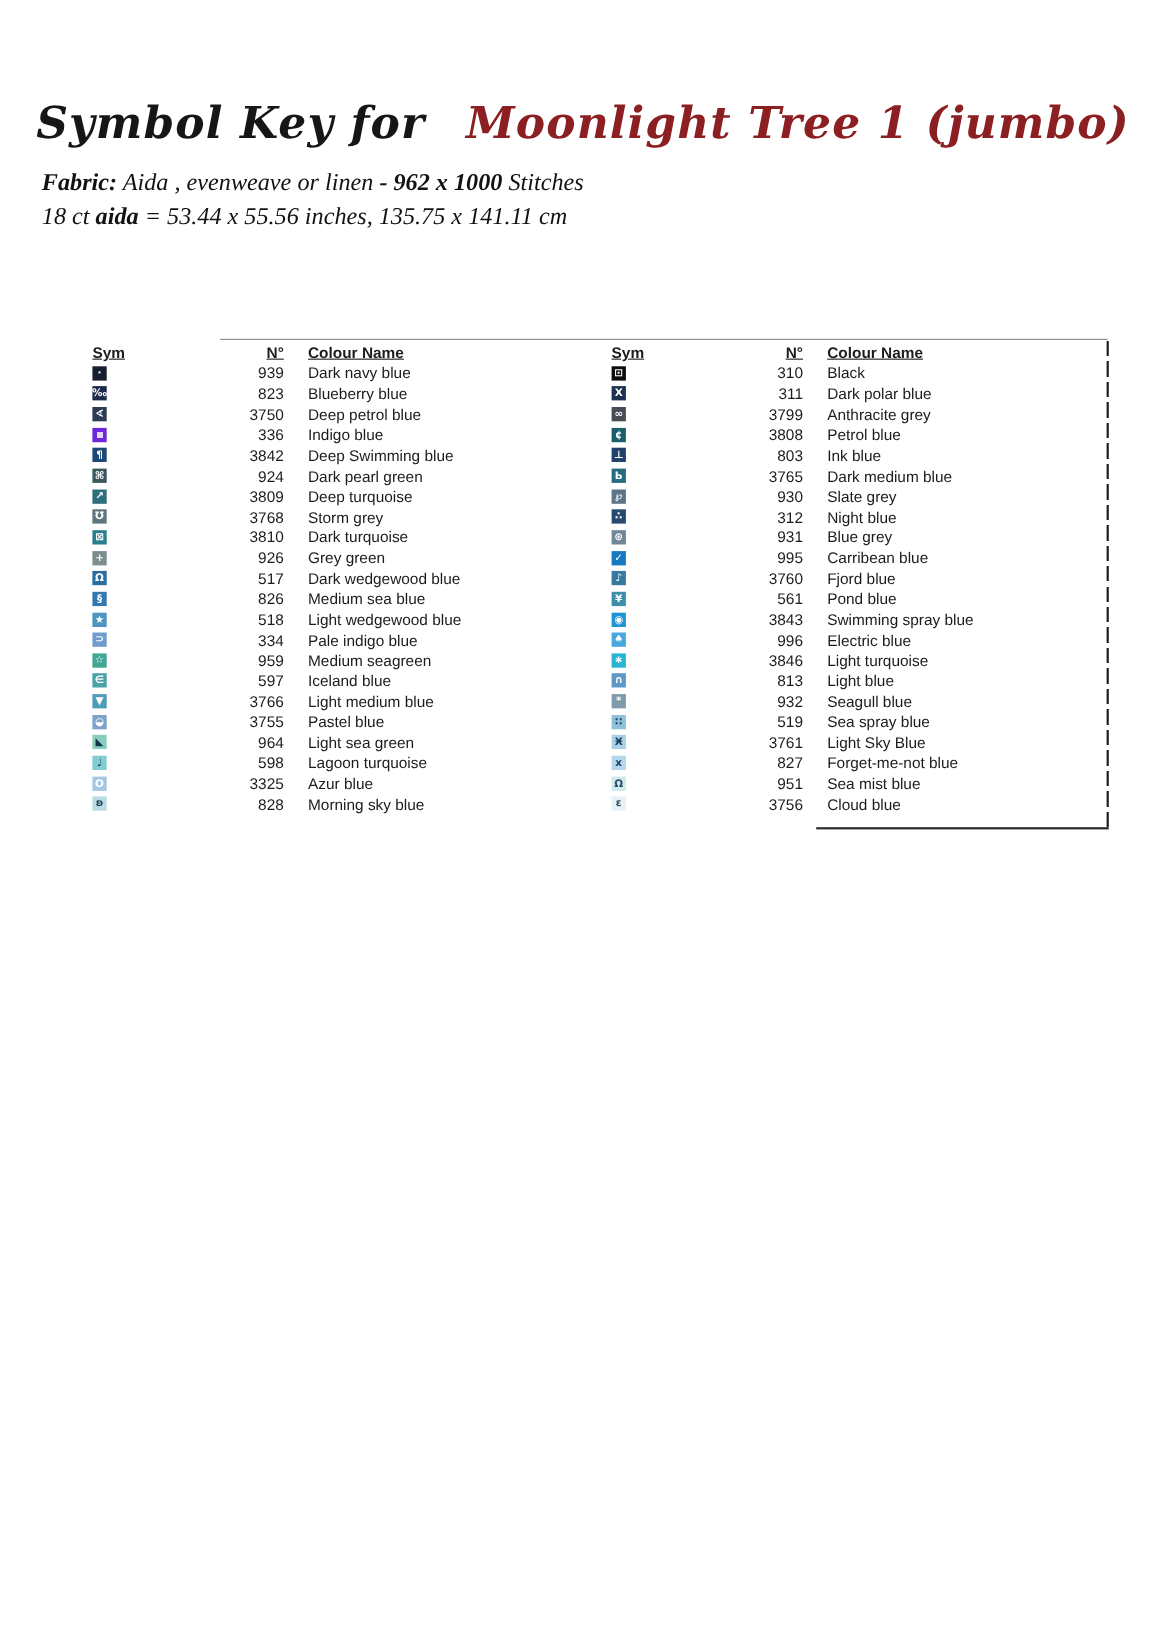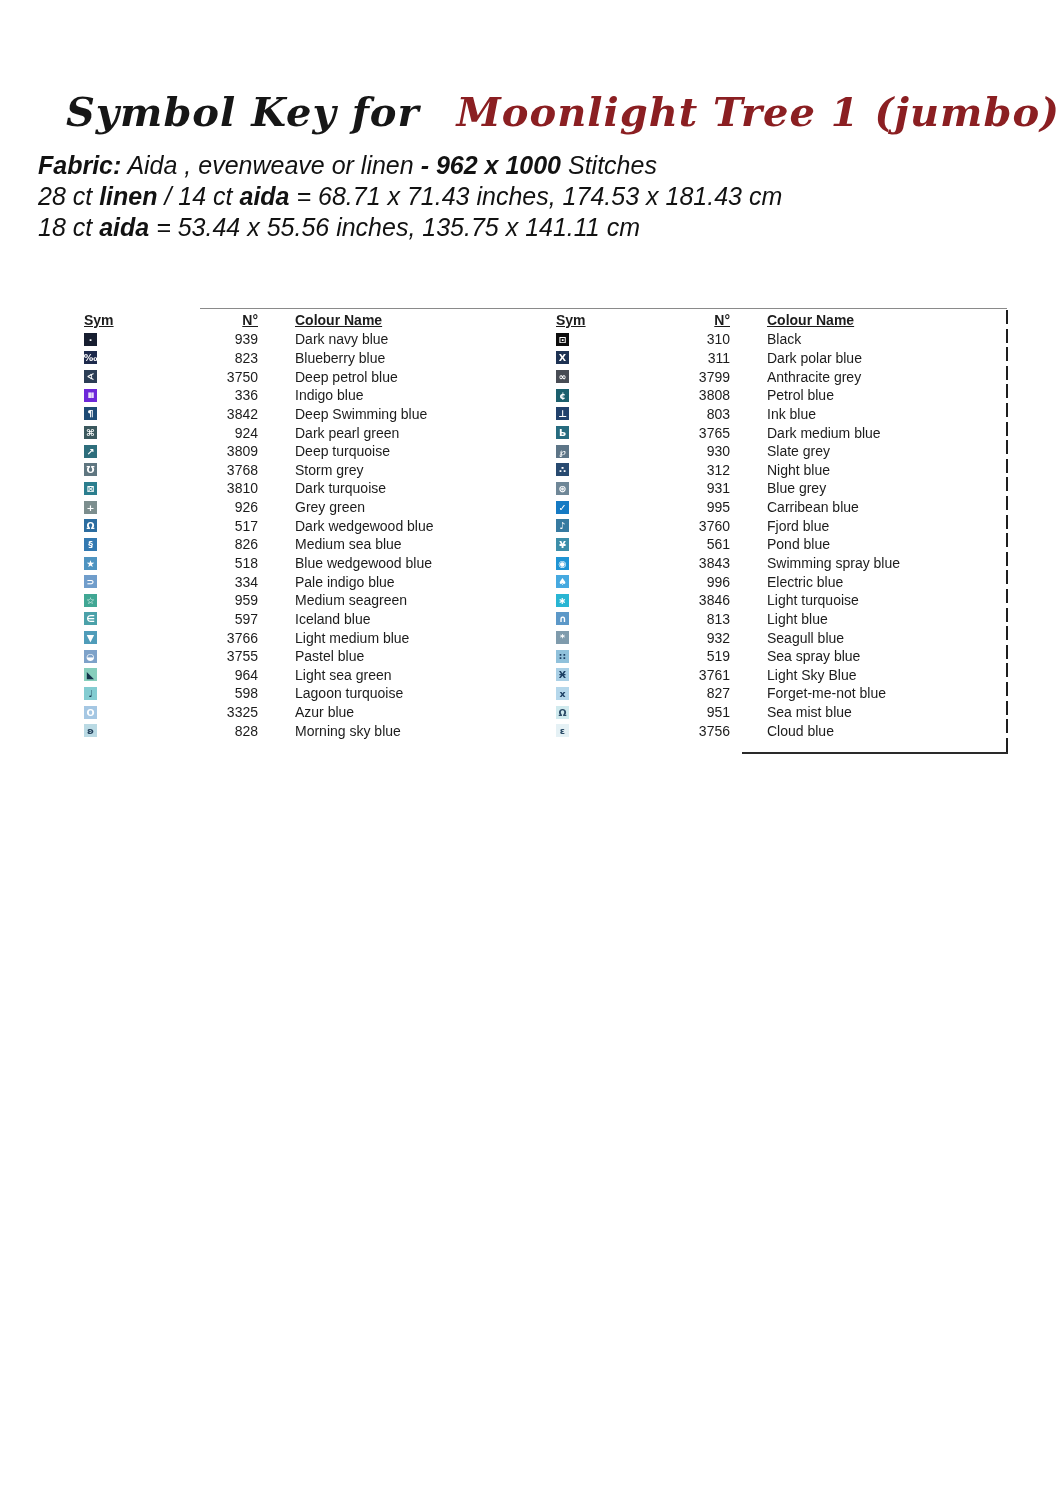--- a/index.html
+++ b/index.html
@@ -1,40 +1,40 @@
 <!DOCTYPE html>
 <html><head>
 <meta charset="utf-8">
 <style>
   html,body{margin:0;padding:0;background:#ffffff;}
   .page{position:relative;width:1060px;height:1500px;background:#ffffff;overflow:hidden;
         font-family:"Liberation Sans", sans-serif;color:#1a1a1a;}
 
   
-  .title{position:absolute;top:88px;left:0;width:1060px;text-align:right;
+  .title{position:absolute;top:88px;left:0;width:1060px;text-align:center;
          font-family:"DejaVu Serif", serif;font-style:italic;font-weight:bold;
          font-size:40px;letter-spacing:1px;white-space:nowrap;}
   .t-black{color:#161616;}
   .t-red{margin-left:22px;}
 
   
   .fabric{position:absolute;left:38px;top:150px;width:990px;
-          font-family:Liberation Sans, sans-serif;font-style:italic;font-size:25px;
+          font-family:Liberation Serif, serif;font-style:italic;font-size:22px;
           color:#121212;}
   .fabric-line{height:31px;line-height:31px;white-space:nowrap;}
   .fabric-line .b{font-weight:bold;}
 
   
   .legend{position:absolute;top:310px;width:450px;font-size:14px;color:#1c1c1c;}
   .lrow{display:flex;align-items:center;height:18.65px;}
   .lhead{font-weight:bold;height:20px;}
   .lhead span{text-decoration:underline;}
   .csym{width:22px;display:flex;align-items:center;}
   .cnum{width:152px;text-align:right;}
-  .cname{margin-left:37px;white-space:nowrap;}
+  .cname{margin-left:22px;white-space:nowrap;}
   .sq{width:13px;height:13px;display:flex;align-items:center;justify-content:center;
       font-family:"DejaVu Sans", sans-serif;font-size:9.5px;font-weight:bold;line-height:13px;}
 
   
   .frame-top{position:absolute;left:200px;top:308px;width:807px;height:1px;background:#8a8a8a;}
   .frame-right{position:absolute;left:1006px;top:310px;width:2px;height:443px;
      background:repeating-linear-gradient(to bottom,#1e1e1e 0 14px,transparent 14px 18.6px);}
   .frame-bottom{position:absolute;left:742px;top:752px;width:266px;height:2px;background:#2a2a2a;}
 </style>
 </head>
@@ -42,21 +42,20 @@
 
 <div class="page">
 
   <div class="title">
     <span class="t-black">Symbol Key for</span>
     <span class="t-red" id="title-red" style="color: rgb(139, 31, 34);">Moonlight Tree 1 (jumbo)</span>
   </div>
 
   <div id="fabric" class="fabric">
       <div class="fabric-line"><span class="b">Fabric:</span><span>  Aida , evenweave or  linen </span><span class="b">- 962 x 1000</span><span> Stitches</span></div>
-      <div class="fabric-line"><span>28 ct </span><span class="b">linen</span><span> / 14 ct </span><span class="b">aida</span><span> = 68.71 x 71.43 inches, 174.53 x 181.43 cm</span></div>
       <div class="fabric-line"><span>18 ct </span><span class="b">aida</span><span>  = 53.44 x 55.56 inches, 135.75 x 141.11 cm</span></div>
     </div>
 
   <div id="legend-left" class="legend" style="left:84px">
       <div class="lrow lhead">
         <span class="csym">Sym</span>
         <span class="cnum">N°</span>
         <span class="cname">Colour Name</span>
       </div>
       <div class="lrow">
@@ -141,21 +140,21 @@
           <span class="sq" style="background: rgb(51, 121, 177); color: rgb(255, 255, 255);">§</span>
         </span>
         <span class="cnum">826</span>
         <span class="cname">Medium sea blue</span>
       </div>
       <div class="lrow">
         <span class="csym">
           <span class="sq" style="background: rgb(79, 148, 193); color: rgb(255, 255, 255);">★</span>
         </span>
         <span class="cnum">518</span>
-        <span class="cname">Blue wedgewood blue</span>
+        <span class="cname">Light wedgewood blue</span>
       </div>
       <div class="lrow">
         <span class="csym">
           <span class="sq" style="background: rgb(112, 157, 203); color: rgb(255, 255, 255);">⊃</span>
         </span>
         <span class="cnum">334</span>
         <span class="cname">Pale indigo blue</span>
       </div>
       <div class="lrow">
         <span class="csym">

